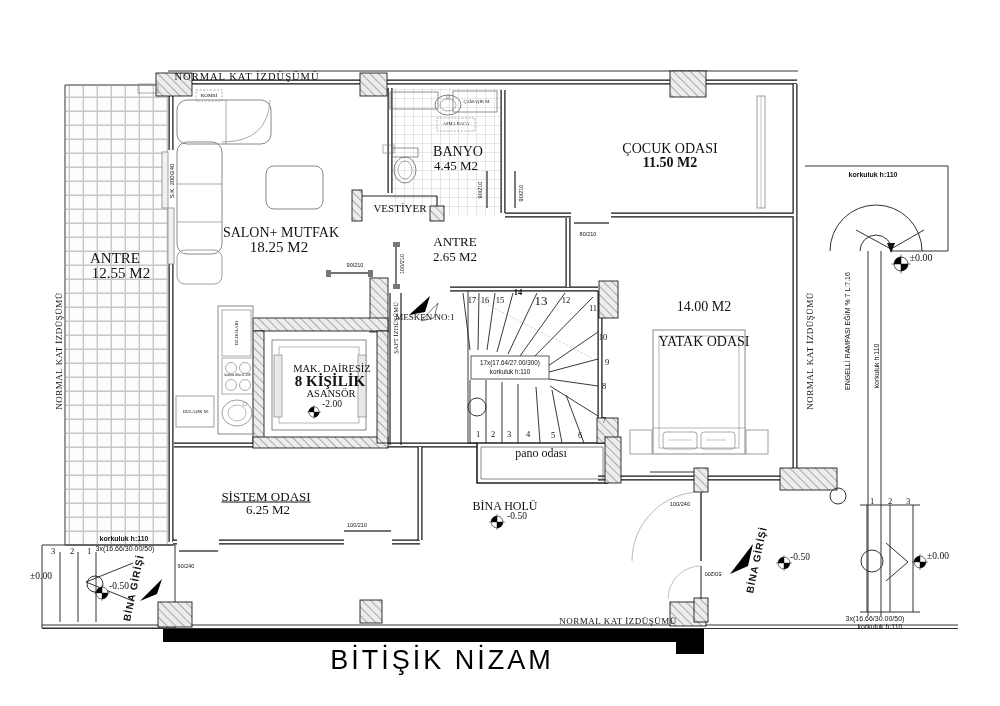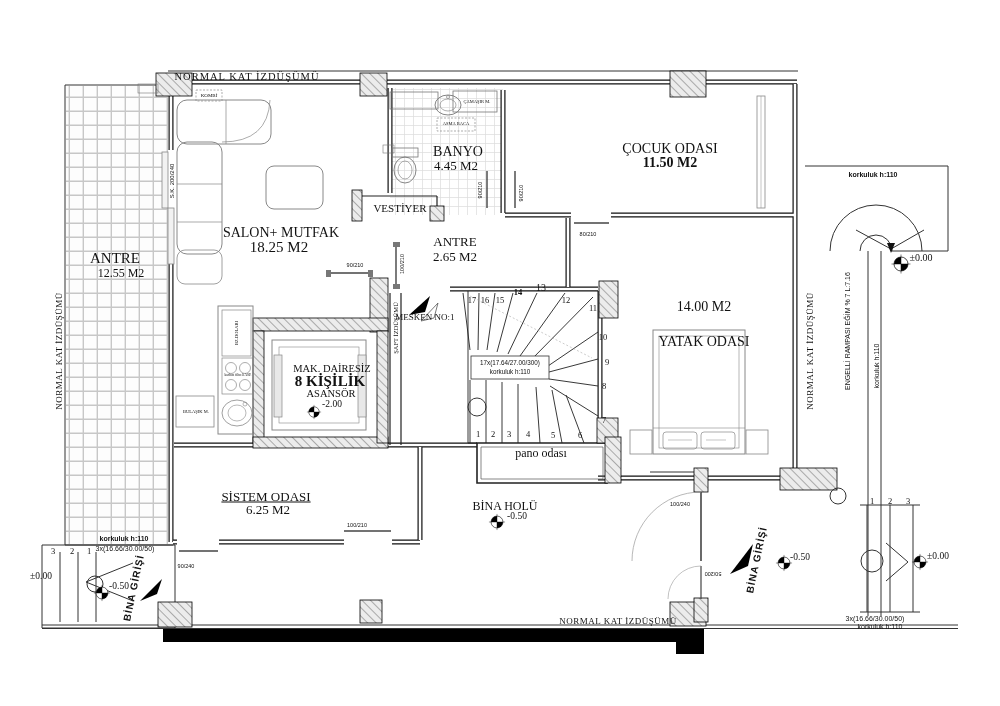--- a/index.html
+++ b/index.html
@@ -222,21 +222,21 @@
     <rect x="676" y="629" width="28" height="25" fill="#000"></rect>
   </g>
 </svg>
 
 <span class="L se" style="left:247px;top:77px;font-size:10.5px;letter-spacing:1px;">NORMAL KAT İZDÜŞÜMÜ</span>
 <span class="L se v" style="left:59px;top:351px;font-size:9px;letter-spacing:0.5px;">NORMAL KAT İZDÜŞÜMÜ</span>
 <span class="L se v" style="left:810px;top:351px;font-size:9px;letter-spacing:0.5px;">NORMAL KAT İZDÜŞÜMÜ</span>
 <span class="L se" style="left:618px;top:621px;font-size:9px;letter-spacing:0.5px;">NORMAL KAT İZDÜŞÜMÜ</span>
 
 <span class="L se" style="left:115px;top:258px;font-size:15px;">ANTRE</span>
-<span class="L se" style="left:114px;top:273px;font-size:12px;padding-left:14px;">12.55 M2</span>
+<span class="L se" style="left:114px;top:273px;font-size:15px;padding-left:14px;">12.55 M2</span>
 <span class="L se" style="left:281px;top:233px;font-size:14px;">SALON+ MUTFAK</span>
 <span class="L se" style="left:279px;top:247px;font-size:15px;">18.25 M2</span>
 <span class="L se" style="left:458px;top:152px;font-size:14px;">BANYO</span>
 <span class="L se" style="left:456px;top:165px;font-size:13px;">4.45 M2</span>
 <span class="L se" style="left:400px;top:208px;font-size:11px;">VESTİYER</span>
 <span class="L se" style="left:455px;top:241px;font-size:13px;">ANTRE</span>
 <span class="L se" style="left:455px;top:256px;font-size:13px;">2.65 M2</span>
 <span class="L se" style="left:670px;top:149px;font-size:14px;">ÇOCUK ODASI</span>
 <span class="L se" style="left:670px;top:163px;font-size:14px;font-weight:bold;">11.50 M2</span>
 <span class="L se" style="left:704px;top:294px;font-size:14px;margin-top:48px;">YATAK ODASI</span>
@@ -253,21 +253,21 @@
 <span class="L se" style="left:332px;top:405px;font-size:9.5px;text-align:right;">-2.00</span>
 <span class="L se v" style="left:396px;top:328px;font-size:6.5px;">ŞAFT İZDÜŞÜMÜ</span>
 <span class="L se" style="left:425px;top:317px;font-size:9px;">MESKEN NO:1</span>
 
 <span class="L sa" style="left:510px;top:363px;font-size:6.3px;">17x(17.64/27.00/300)</span>
 <span class="L sa" style="left:510px;top:372px;font-size:6.3px;">korkuluk h:110</span>
 <span class="L se" style="left:472px;top:300px;font-size:8.5px;">17</span>
 <span class="L se" style="left:485px;top:300px;font-size:8.5px;">16</span>
 <span class="L se" style="left:500px;top:300px;font-size:8.5px;">15</span>
 <span class="L se" style="left:518px;top:292px;font-size:8.5px;font-weight:bold;">14</span>
-<span class="L se" style="left:541px;top:288px;font-size:10px;">13</span>
+<span class="L se" style="left:541px;top:300px;font-size:13px;">13</span>
 <span class="L se" style="left:566px;top:300px;font-size:8.5px;">12</span>
 <span class="L se" style="left:593px;top:308px;font-size:8.5px;">11</span>
 <span class="L se" style="left:603px;top:337px;font-size:8.5px;">10</span>
 <span class="L se" style="left:607px;top:362px;font-size:8.5px;">9</span>
 <span class="L se" style="left:604px;top:386px;font-size:8.5px;">8</span>
 <span class="L se" style="left:604px;top:420px;font-size:8.5px;">7</span>
 <span class="L se" style="left:478px;top:434px;font-size:8.5px;">1</span>
 <span class="L se" style="left:493px;top:434px;font-size:8.5px;">2</span>
 <span class="L se" style="left:509px;top:434px;font-size:8.5px;">3</span>
 <span class="L se" style="left:528px;top:434px;font-size:8.5px;">4</span>
@@ -308,14 +308,15 @@
 <span class="L se" style="left:800px;top:558px;font-size:9.5px;">-0.50</span>
 <span class="L sa b r78" style="left:757px;top:560px;font-size:10px;letter-spacing:1px;">BİNA GİRİŞİ</span>
 <span class="L sa" style="left:875px;top:618px;font-size:7px;">3x(16.66/30.00/50)</span>
 <span class="L sa" style="left:880px;top:626px;font-size:7px;">korkuluk h:110</span>
 
 <span class="L sa b" style="left:873px;top:174px;font-size:7px;">korkuluk h:110</span>
 <span class="L se" style="left:921px;top:258px;font-size:10px;">±0.00</span>
 <span class="L sa v" style="left:847px;top:331px;font-size:7px;">ENGELLİ RAMPASI EĞİM % 7 L:7.16</span>
 <span class="L sa v" style="left:876px;top:366px;font-size:7px;">korkuluk h:110</span>
 
+<span class="L sa" style="left:442px;top:660px;font-size:27px;letter-spacing:3px;color:#000;">BİTİŞİK NİZAM</span>
 
 </div>
 
 </body></html>

